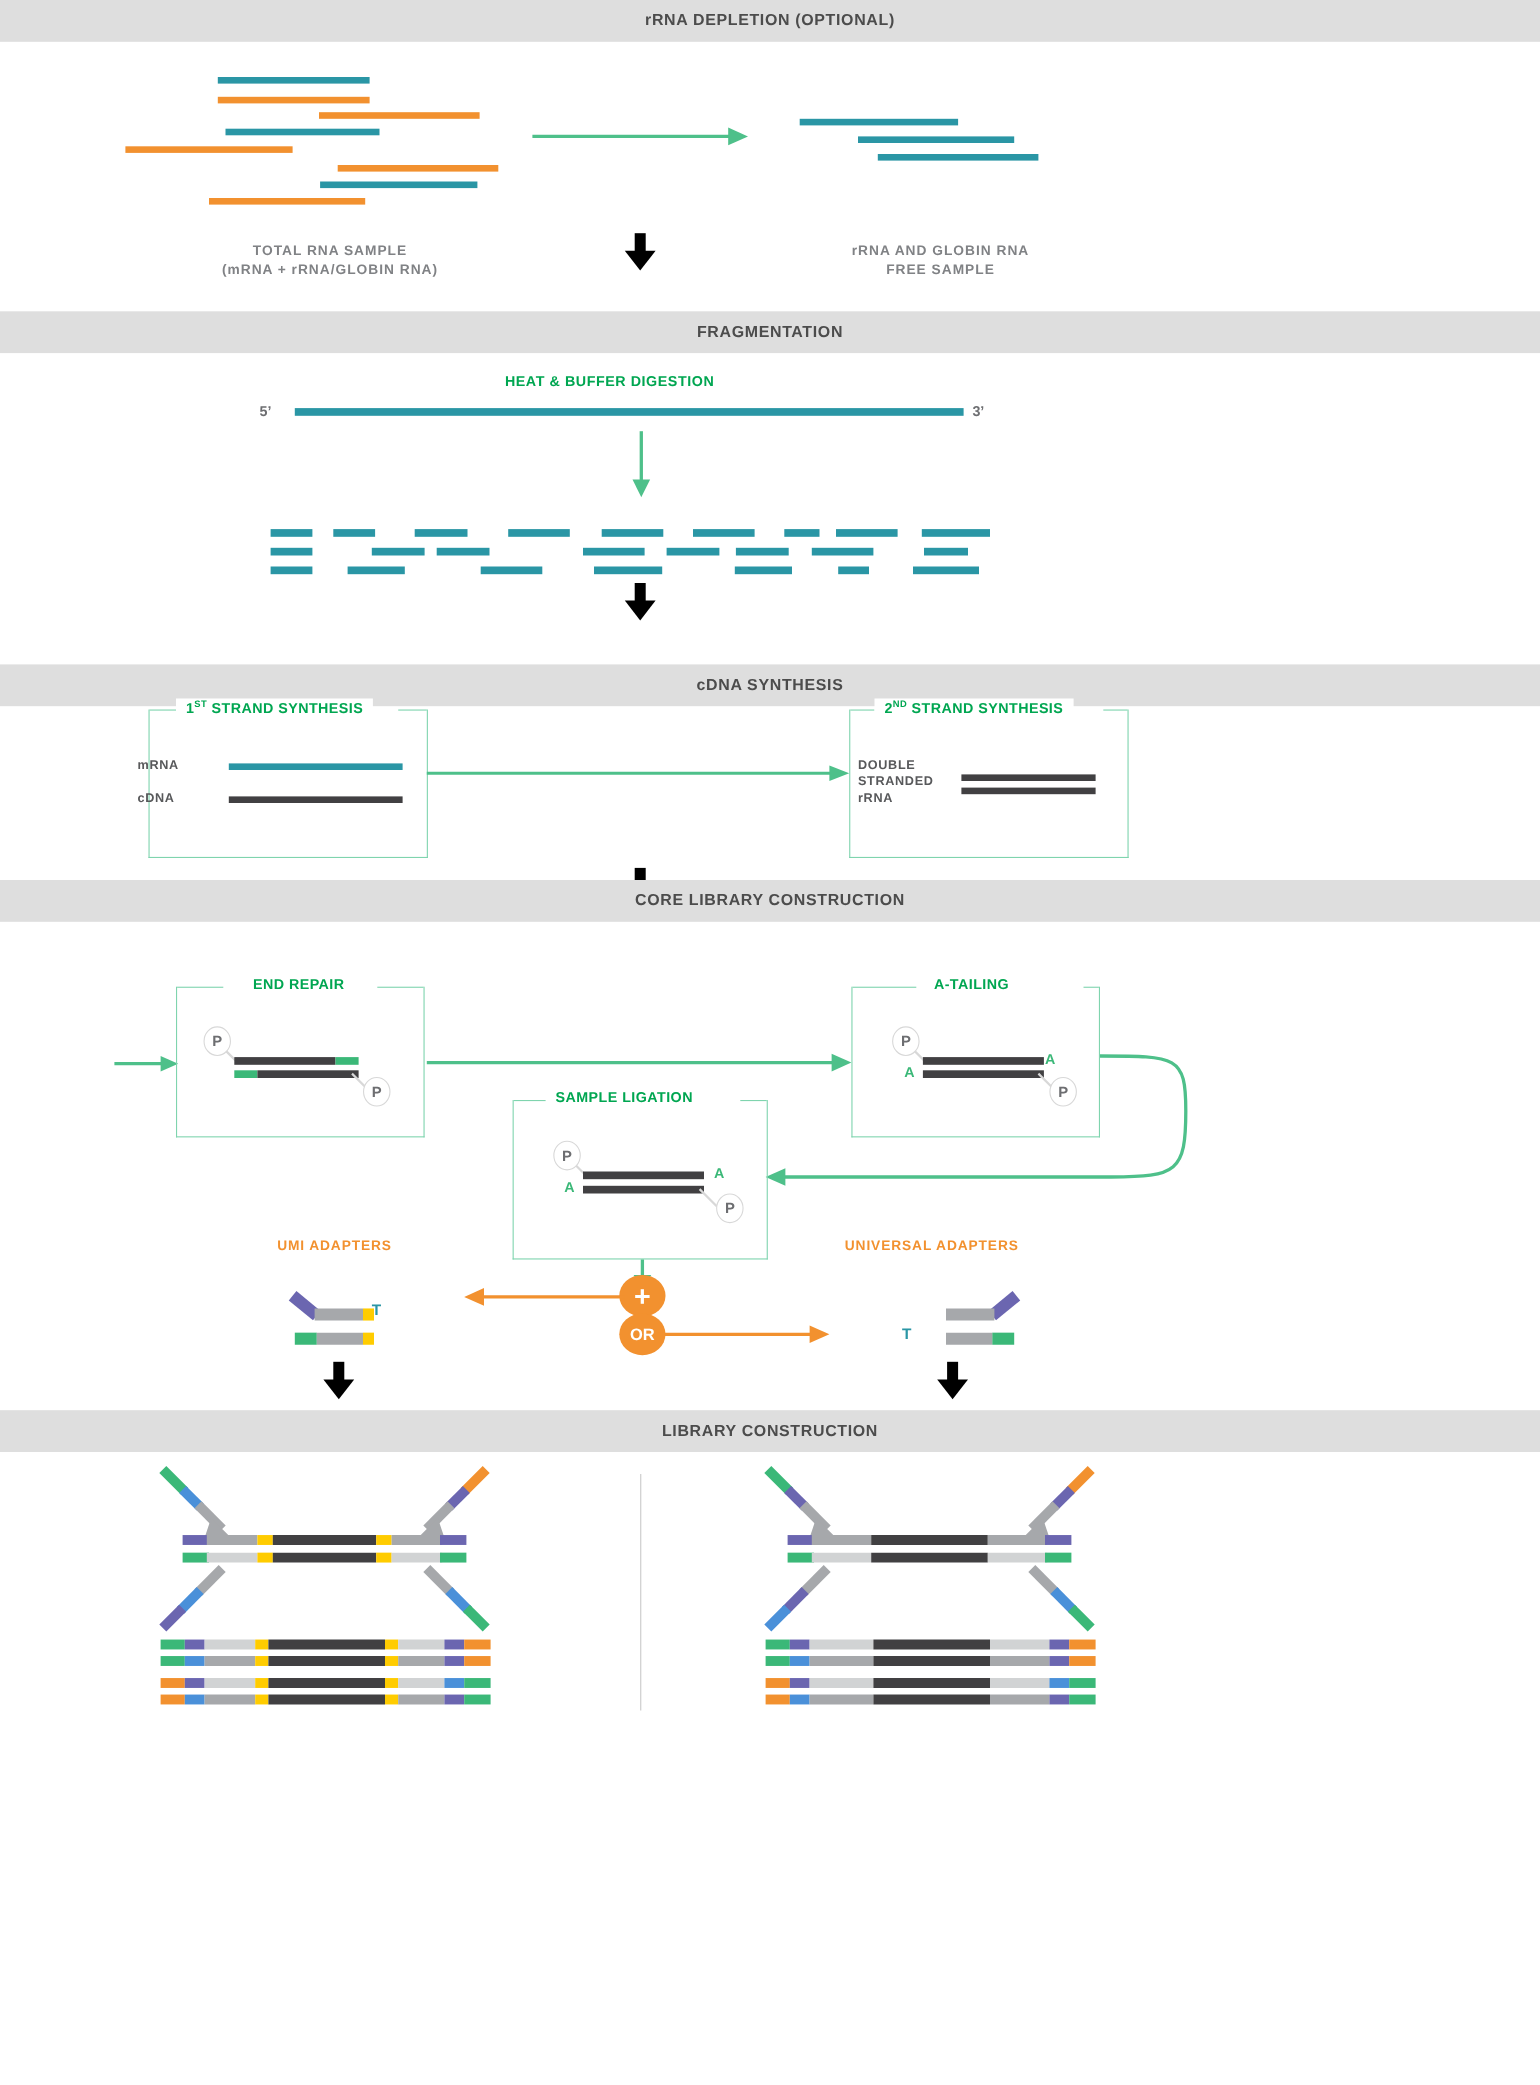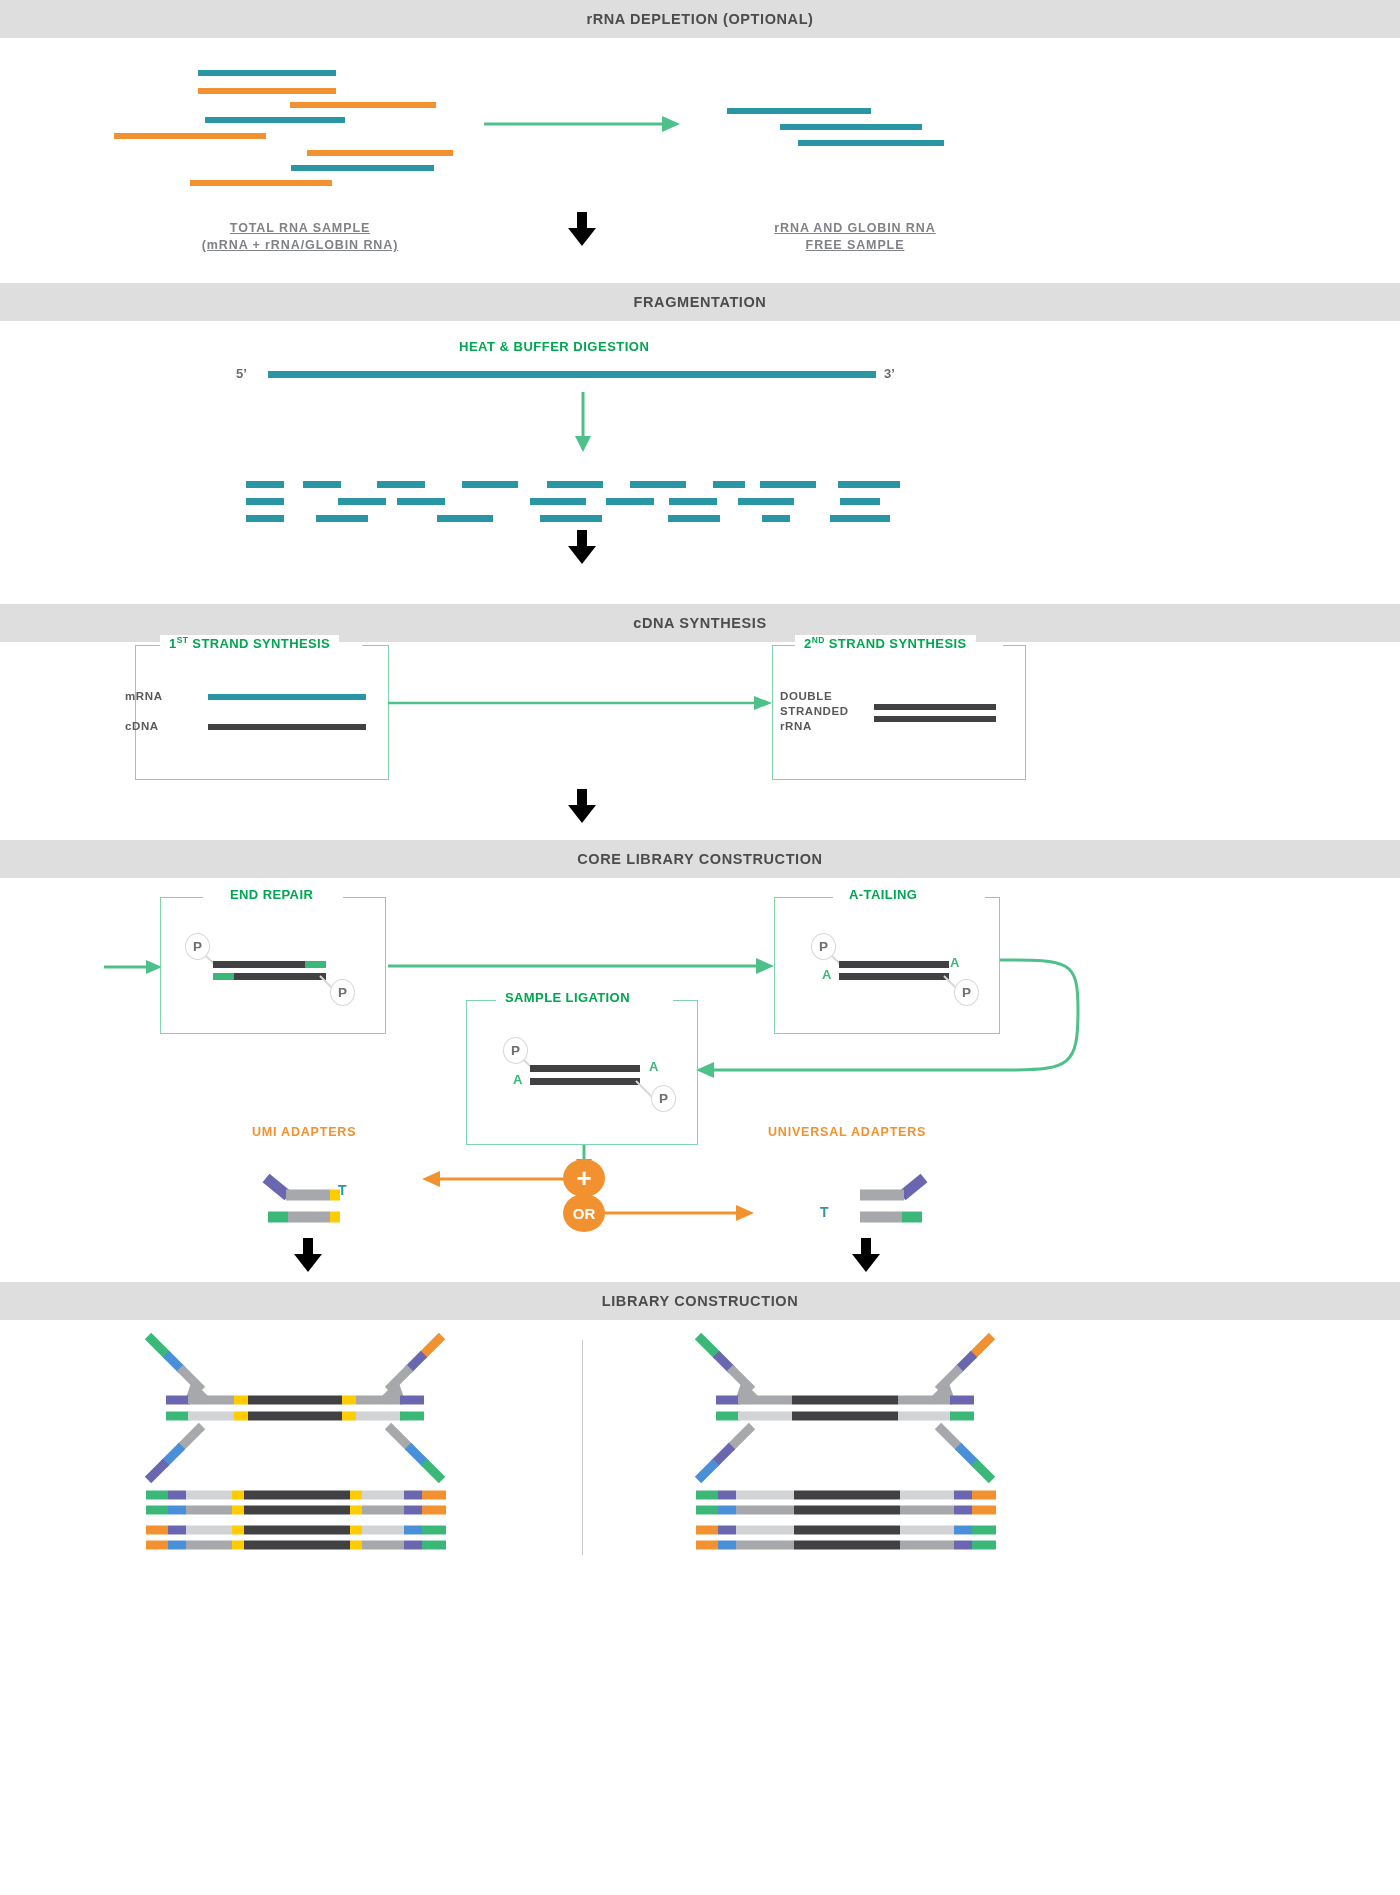--- a/index.html
+++ b/index.html
@@ -47,21 +47,20 @@
   
   .lbl {
     position: absolute;
     font-size: 12.5px;
     font-weight: bold;
     letter-spacing: 0.9px;
     color: #808285;
     text-align: center;
     line-height: 17px;
     white-space: pre-line;
-    text-decoration: underline;
   }
   .glbl {
     position: absolute;
     font-size: 13px;
     font-weight: bold;
     letter-spacing: 0.5px;
     color: #00a651;
     white-space: nowrap;
   }
   .olbl {
@@ -268,21 +267,21 @@
 STRANDED
 rRNA</div>
   <div class="bar dark" style="left:874px;top:704px;width:122px;height:6px;"></div>
   <div class="bar dark" style="left:874px;top:716px;width:122px;height:6px;"></div>
 
   <svg class="blkarrow" style="left:568px;top:789px;" viewBox="0 0 28 34">
     <rect x="9" y="0" width="10" height="18" fill="#000"></rect>
     <polygon points="0,16 28,16 14,34" fill="#000"></polygon>
   </svg>
 
-  <div class="band" style="top:840px;justify-content:center;">
+  <div class="band" style="top:800px;justify-content:center;">
     <span class="band-title">CORE LIBRARY CONSTRUCTION</span>
   </div>
 
   <svg class="abs" style="left:104px;top:958px;" width="58" height="18">
     <line x1="0" y1="9" x2="44" y2="9" stroke="#4ec08a" stroke-width="3"></line>
     <polygon points="42,2 58,9 42,16" fill="#4ec08a"></polygon>
   </svg>
 
   <div class="bbox" style="left:160px;top:897px;width:226px;height:137px;border-top:none;">
     <div style="position:absolute;left:0;top:0;width:42px;height:1.3px;background:#7fd4ae;"></div>

